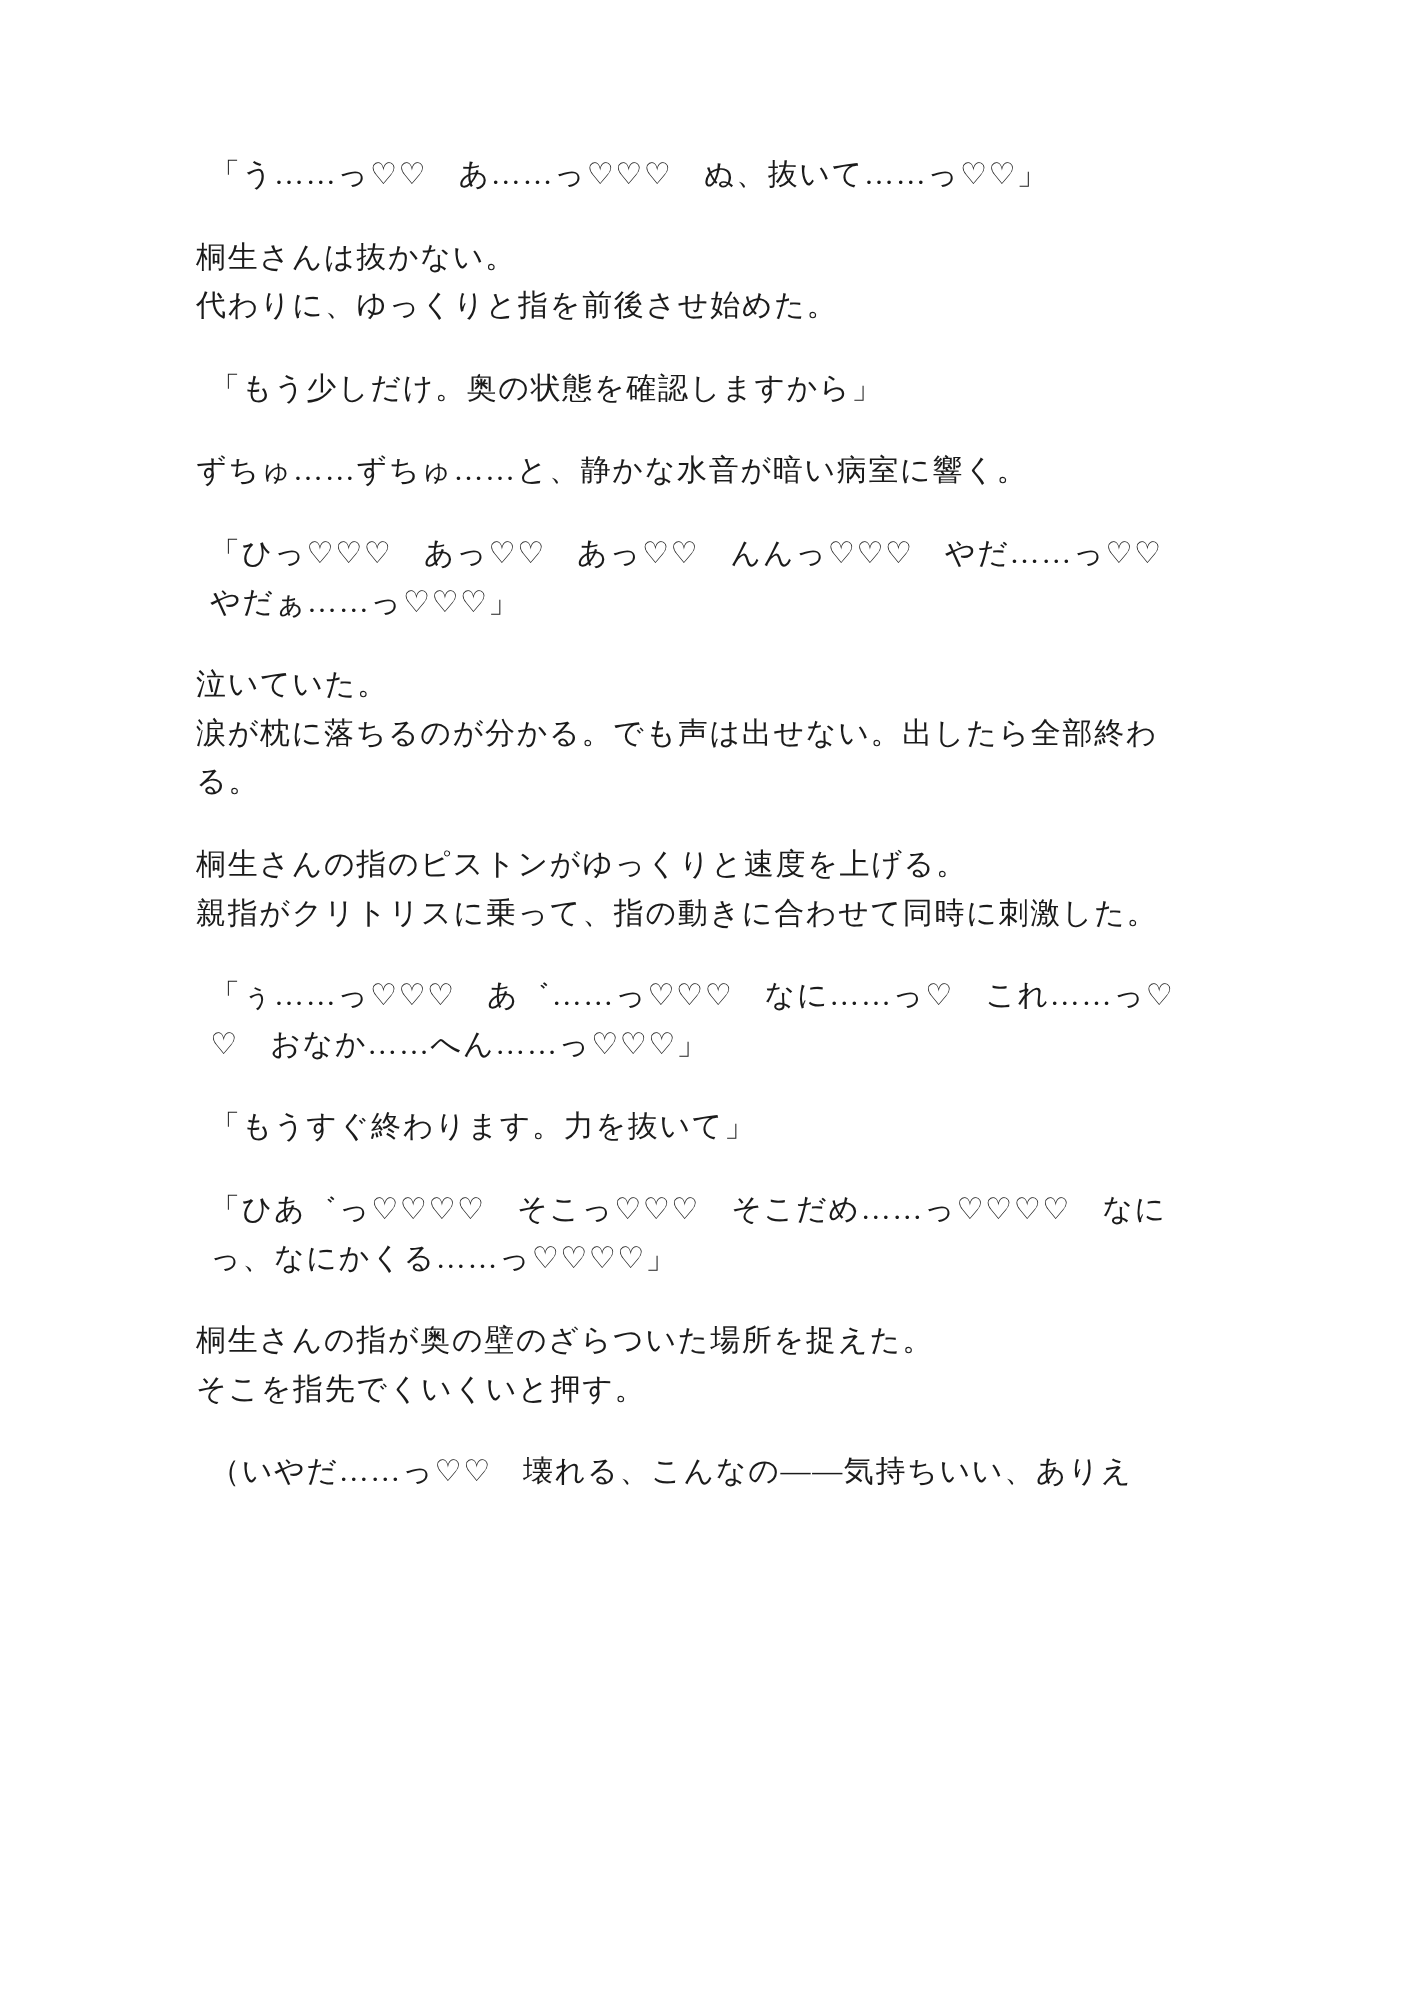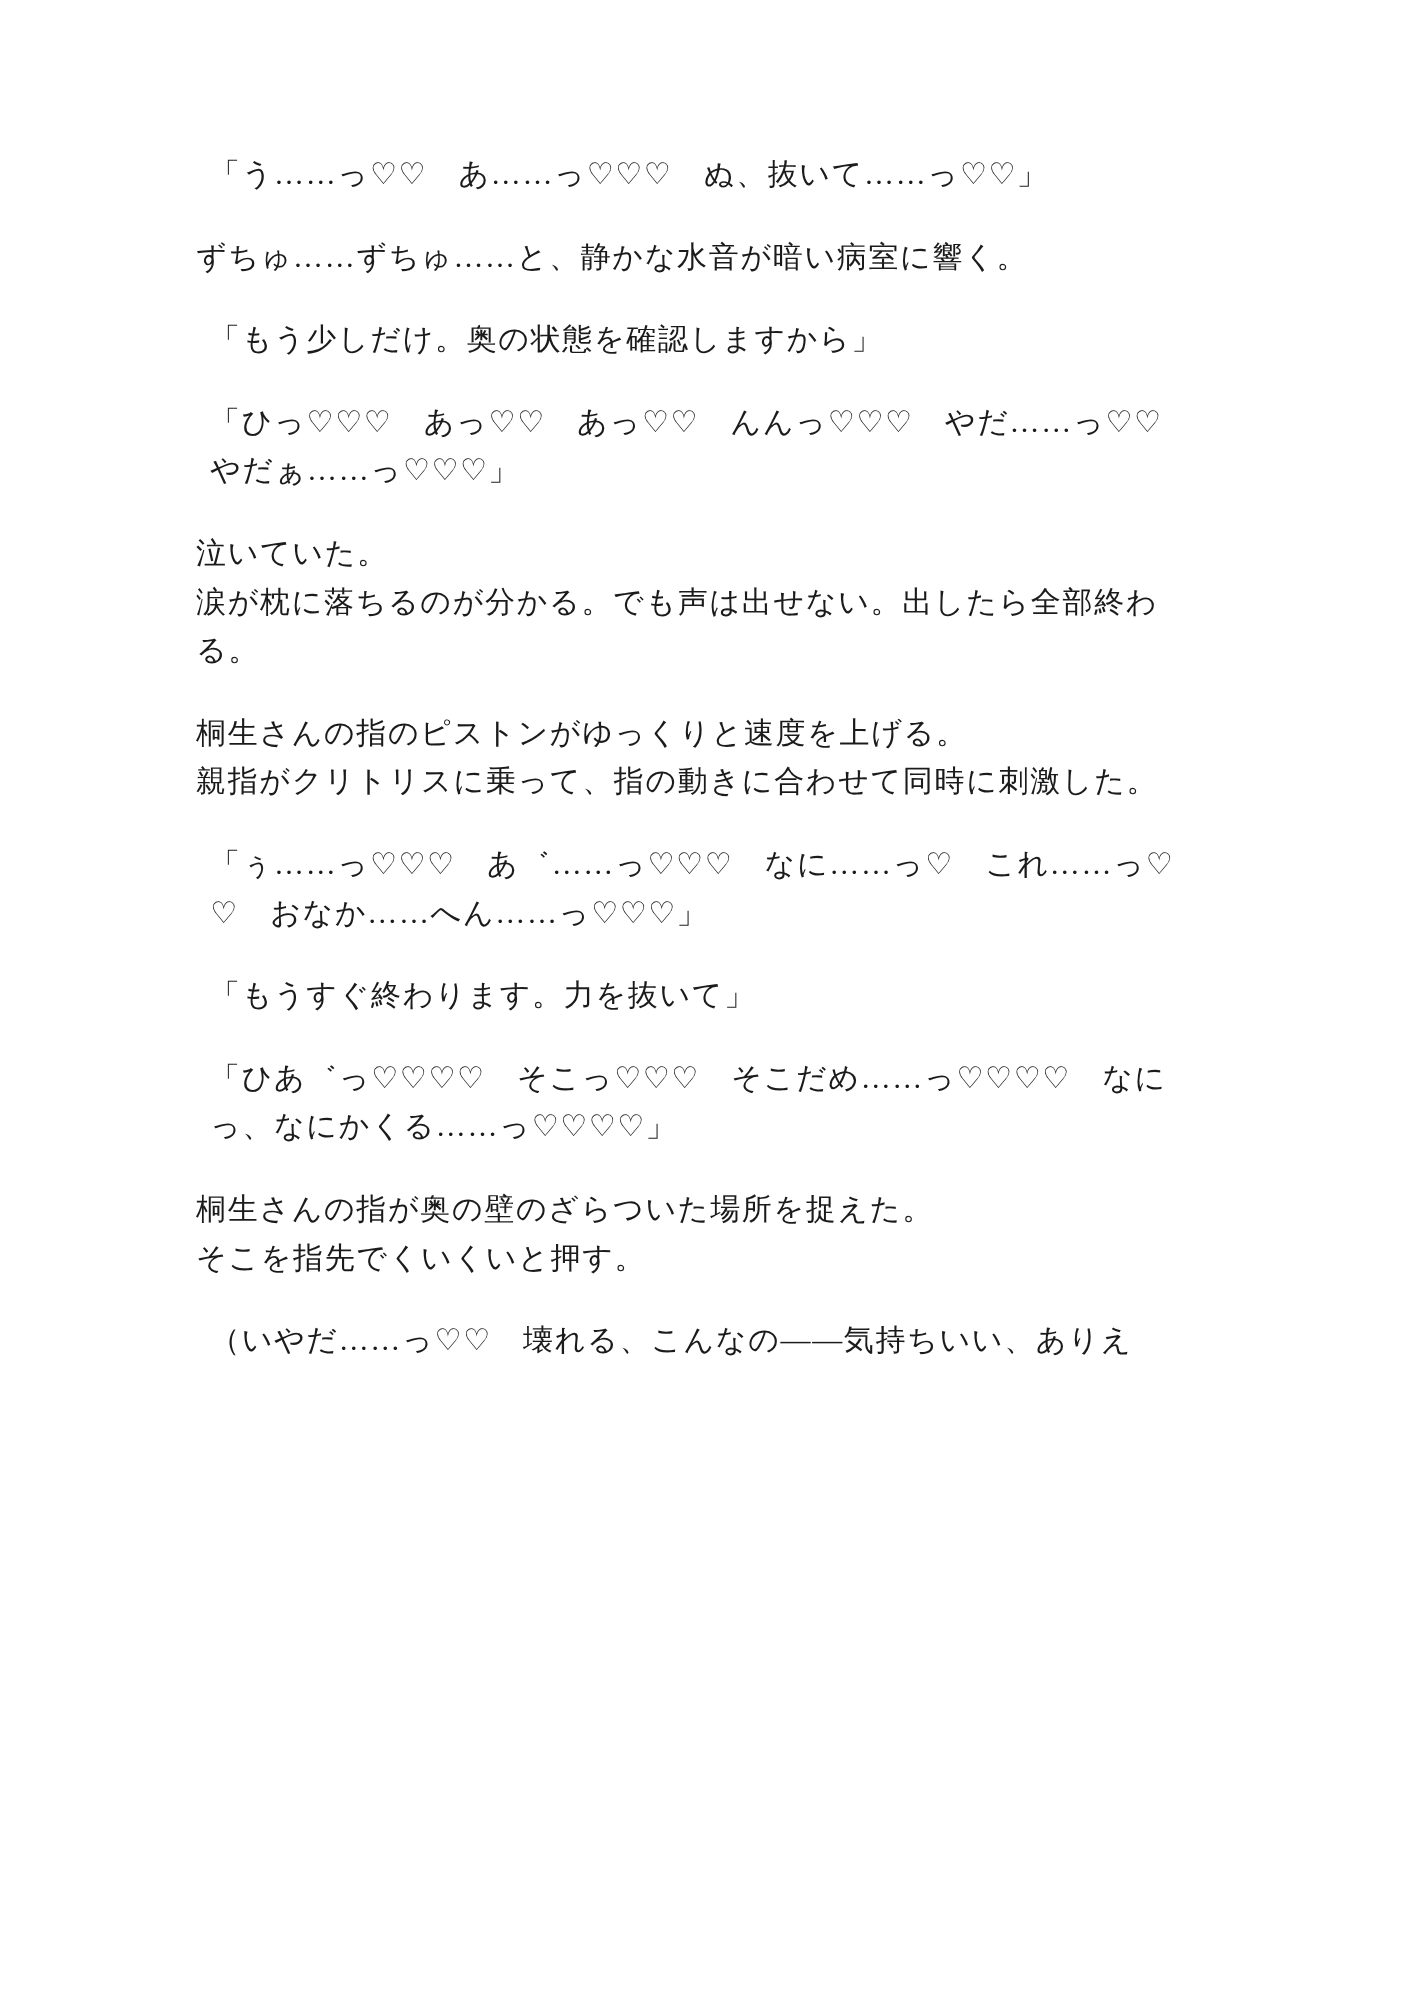--- a/index.html
+++ b/index.html
@@ -36,22 +36,24 @@
     text-indent: 0;
     padding-left: 14px;
   }
 </style>
 </head>
 <body>
 
 <div class="page">
   <div class="content">
     <p class="para indent">「う……っ♡♡　あ……っ♡♡♡　ぬ、抜いて……っ♡♡」</p>
+    <p class="para">桐生さんは抜かない。
+代わりに、ゆっくりと指を前後させ始めた。</p>
+    <p class="para indent">「もう少しだけ。奥の状態を確認しますから」</p>
     <p class="para">ずちゅ……ずちゅ……と、静かな水音が暗い病室に響く。</p>
-    <p class="para indent">「もう少しだけ。奥の状態を確認しますから」</p>
     <p class="para indent">「ひっ♡♡♡　あっ♡♡　あっ♡♡　んんっ♡♡♡　やだ……っ♡♡　やだぁ……っ♡♡♡」</p>
     <p class="para">泣いていた。
 涙が枕に落ちるのが分かる。でも声は出せない。出したら全部終わる。</p>
     <p class="para">桐生さんの指のピストンがゆっくりと速度を上げる。
 親指がクリトリスに乗って、指の動きに合わせて同時に刺激した。</p>
     <p class="para indent">「ぅ……っ♡♡♡　あ゛……っ♡♡♡　なに……っ♡　これ……っ♡♡　おなか……へん……っ♡♡♡」</p>
     <p class="para indent">「もうすぐ終わります。力を抜いて」</p>
     <p class="para indent">「ひあ゛っ♡♡♡♡　そこっ♡♡♡　そこだめ……っ♡♡♡♡　なにっ、なにかくる……っ♡♡♡♡」</p>
     <p class="para">桐生さんの指が奥の壁のざらついた場所を捉えた。
 そこを指先でくいくいと押す。</p>

